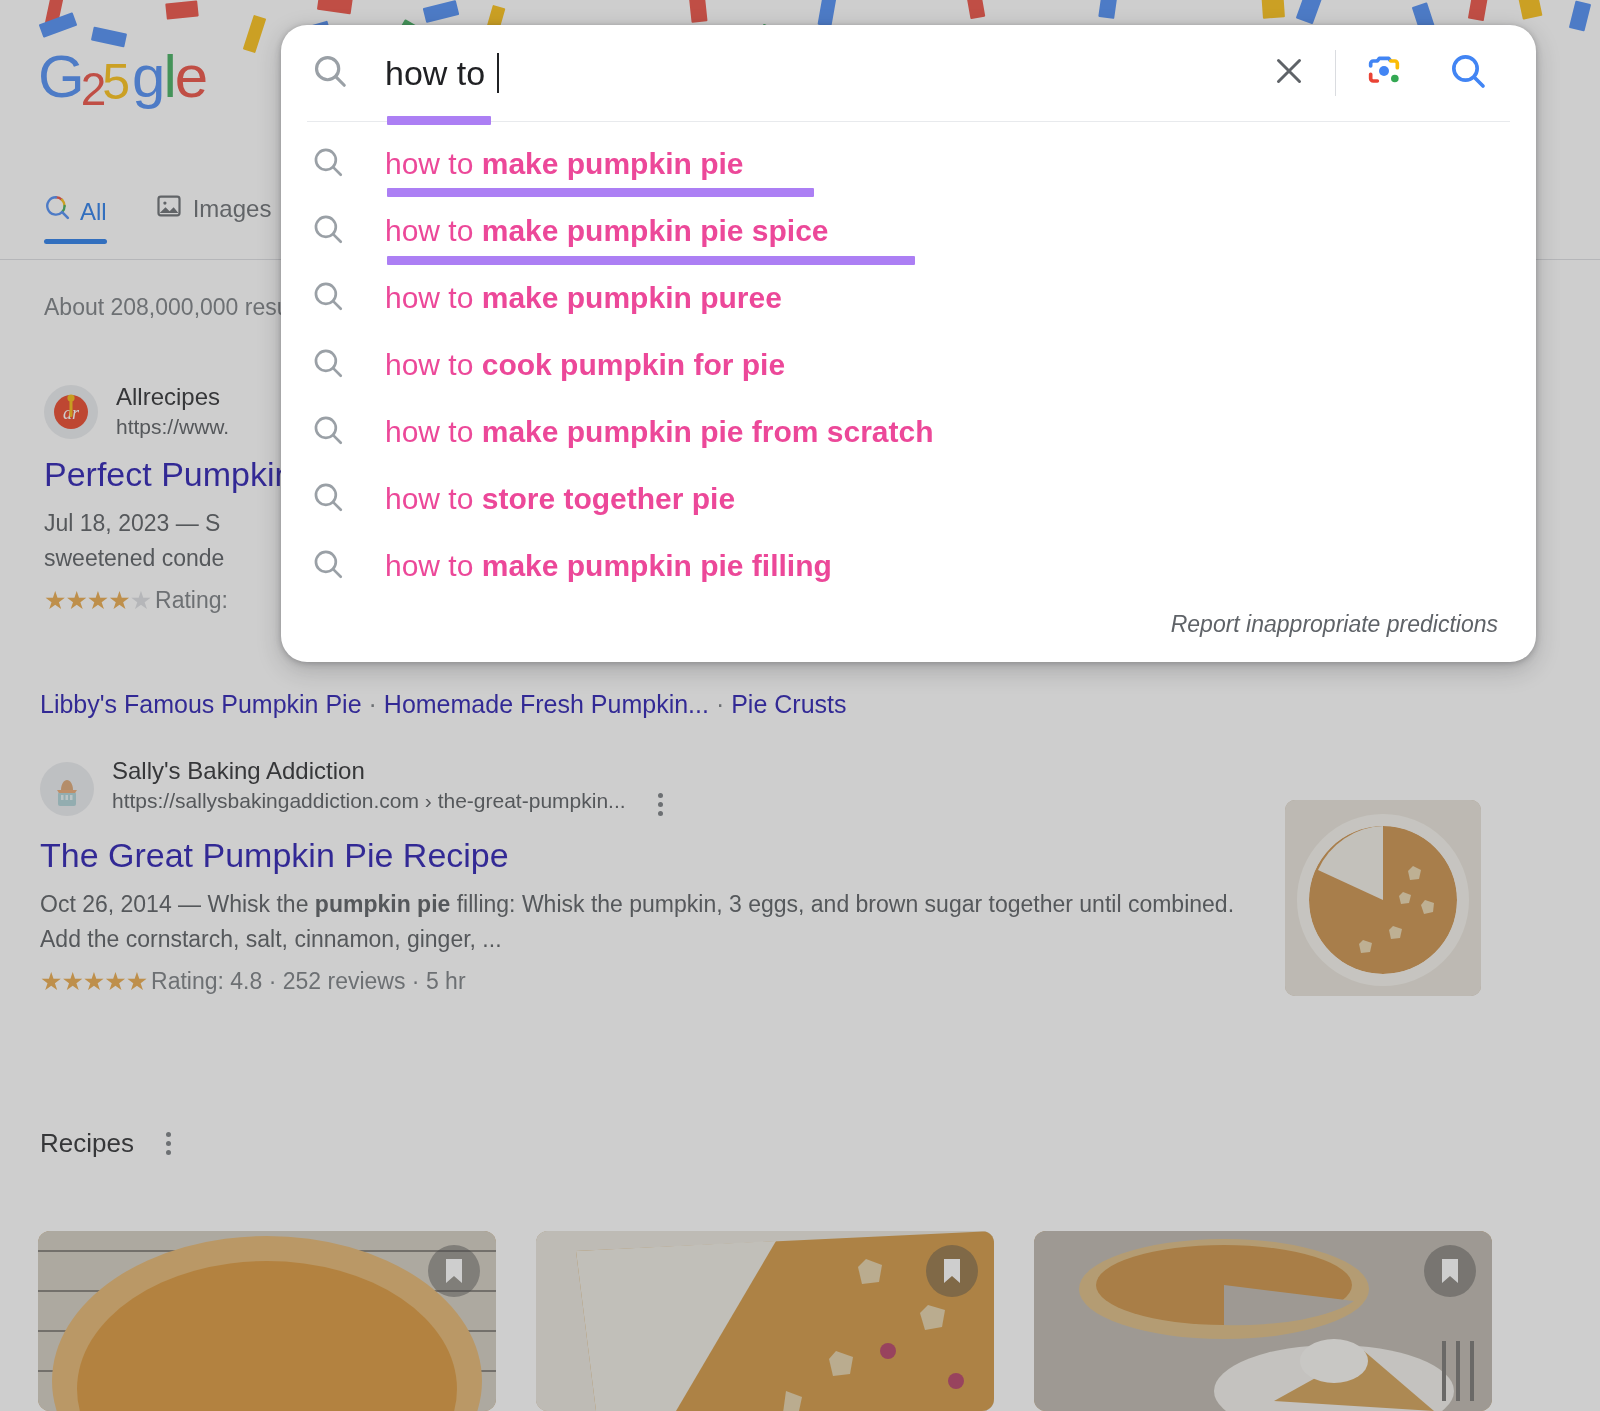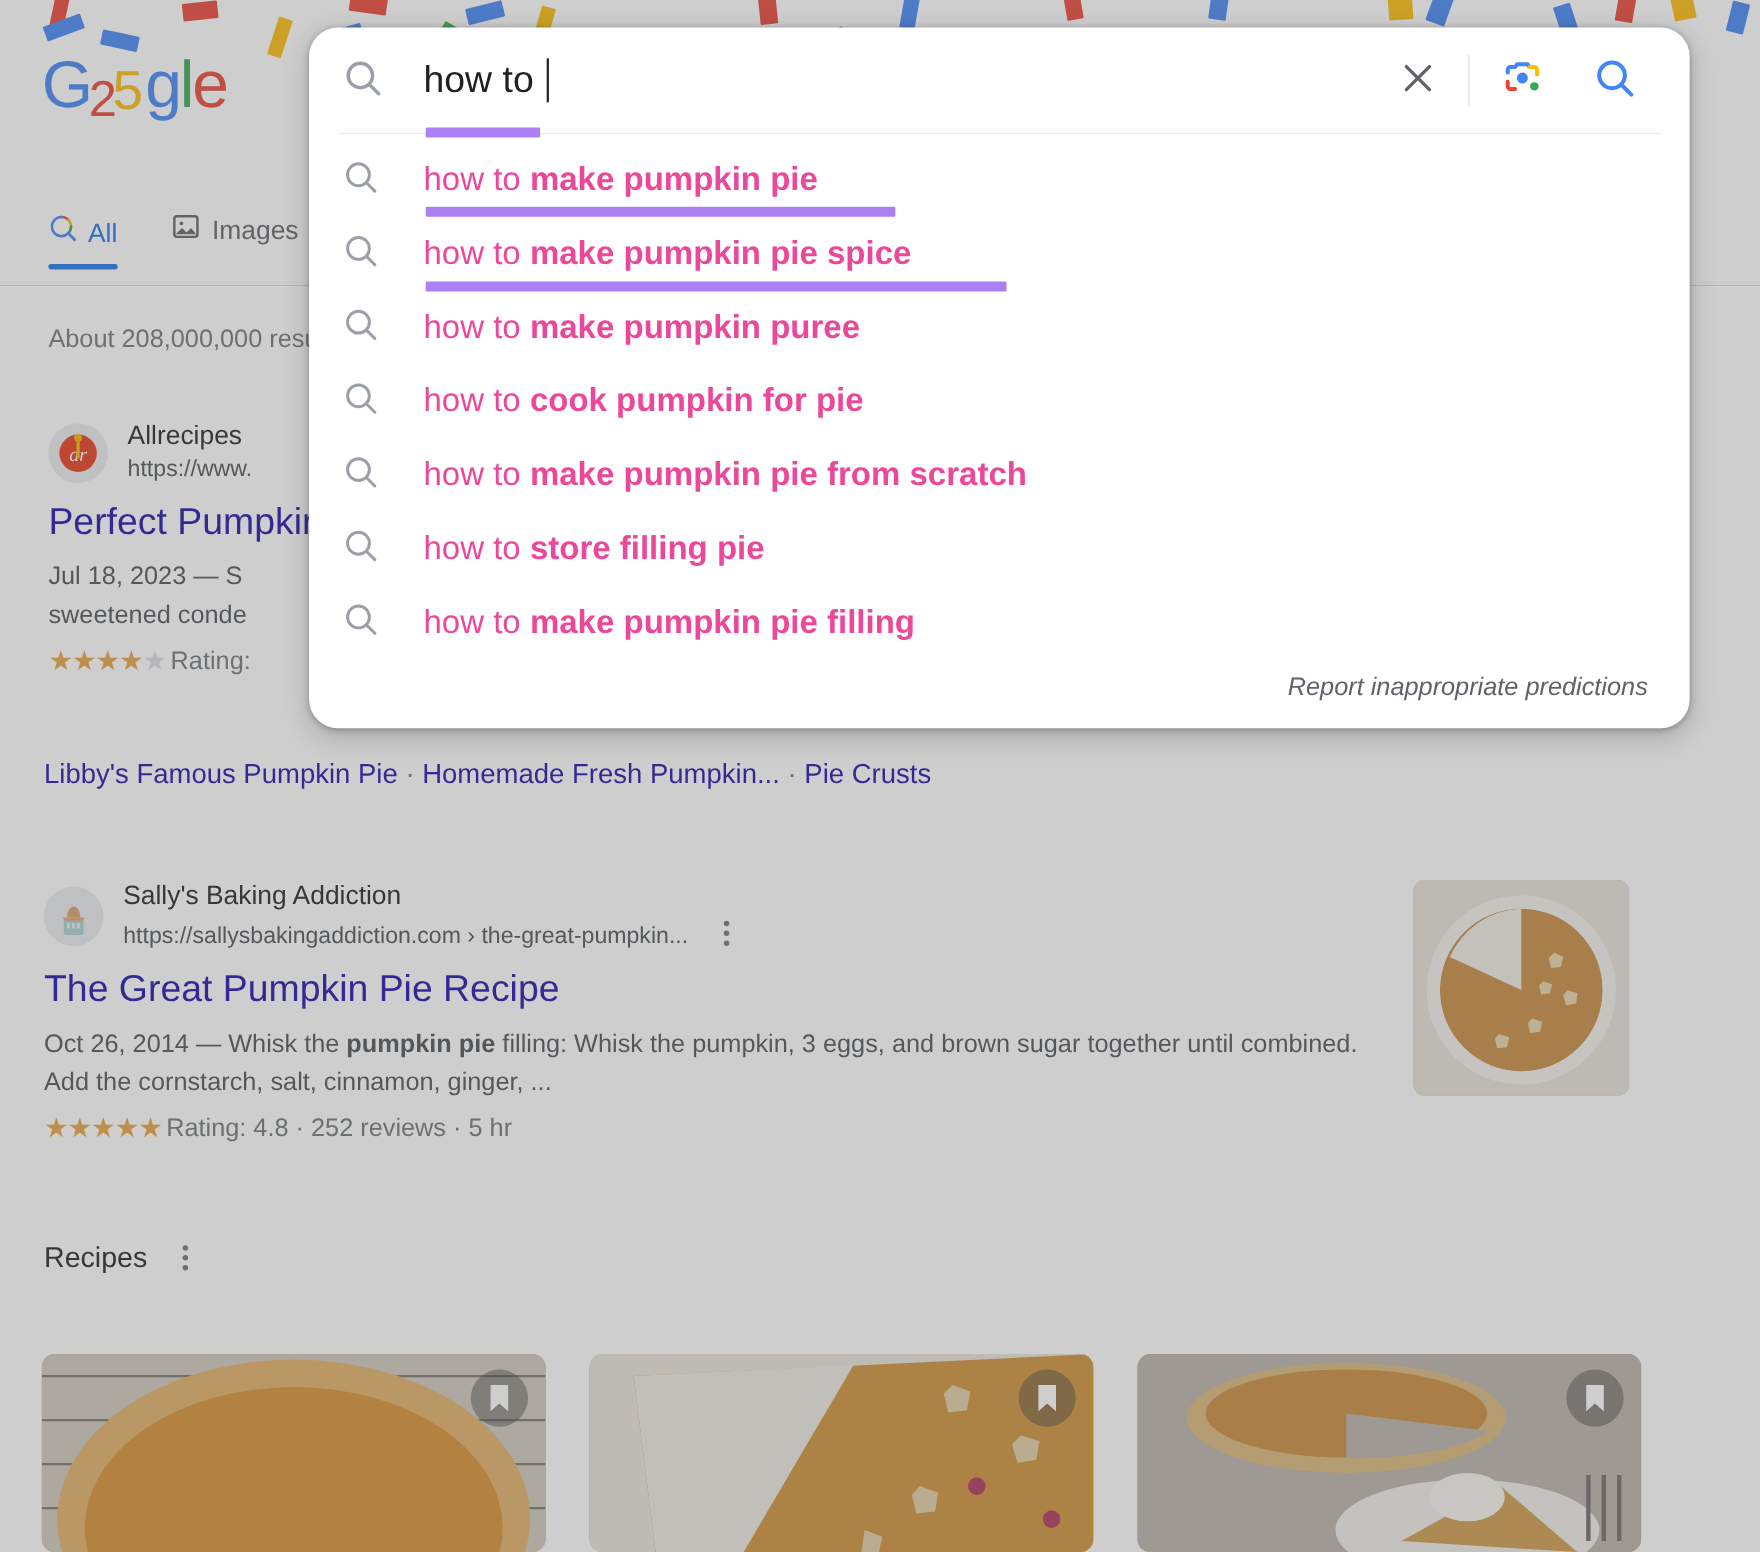--- a/index.html
+++ b/index.html
@@ -235,35 +235,35 @@
     </div>
 
     <div class="result sitelinks" style="left:40px; top:690px;">
       <span>Libby's Famous Pumpkin Pie</span>
       <span class="sep">·</span>
       <span>Homemade Fresh Pumpkin...</span>
       <span class="sep">·</span>
       <span>Pie Crusts</span>
     </div>
 
-    <div class="result" style="left:40px; top:800px; width:1200px;">
+    <div class="result" style="left:40px; top:756px; width:1200px;">
       <div class="res-head">
         <div class="favicon">
           <svg width="54" height="54" viewBox="0 0 54 54">
             <rect x="18" y="30" width="18" height="14" rx="2" fill="#a8cfd3"></rect>
             <path d="M17 28h20l-2 3H19z" fill="#e8a36b"></path>
             <path d="M21 28c0-6 3-10 6-10s6 4 6 10z" fill="#d9a06a"></path>
             <rect x="21" y="33" width="2.5" height="5" fill="#fff" opacity=".7"></rect>
             <rect x="25.5" y="33" width="2.5" height="5" fill="#fff" opacity=".7"></rect>
             <rect x="30" y="33" width="2.5" height="5" fill="#fff" opacity=".7"></rect>
           </svg>
         </div>
         <div>
           <div class="site-name">Sally's Baking Addiction</div>
-          <div style="display:flex;align-items:flex-end;gap:22px;">
+          <div style="display:flex;align-items:flex-start;gap:22px;">
             <span class="site-url">https://sallysbakingaddiction.com › the-great-pumpkin...</span>
             <span class="kebab">
                 <i></i>
                 <i></i>
                 <i></i>
               </span>
           </div>
         </div>
       </div>
       <div class="res-title">The Great Pumpkin Pie Recipe</div>
@@ -460,21 +460,21 @@
         <span class="sugg-text"><span>how to </span><b>make pumpkin pie from scratch</b></span>
       </div>
 
       <div class="sugg-item">
         <span class="q-icon">
           <svg width="34" height="34" viewBox="0 0 24 24" fill="none" stroke="#9aa0a6" stroke-width="1.9">
               <circle cx="10.5" cy="10.5" r="7"></circle>
               <path d="M15.6 15.6L21 21" stroke-linecap="round"></path>
             </svg>
         </span>
-        <span class="sugg-text"><span>how to </span><b>store filling pie</b></span>
+        <span class="sugg-text"><span>how to </span><b>store together pie</b></span>
       </div>
 
       <div class="sugg-item">
         <span class="q-icon">
           <svg width="34" height="34" viewBox="0 0 24 24" fill="none" stroke="#9aa0a6" stroke-width="1.9">
               <circle cx="10.5" cy="10.5" r="7"></circle>
               <path d="M15.6 15.6L21 21" stroke-linecap="round"></path>
             </svg>
         </span>
         <span class="sugg-text"><span>how to </span><b>make pumpkin pie filling</b></span>

